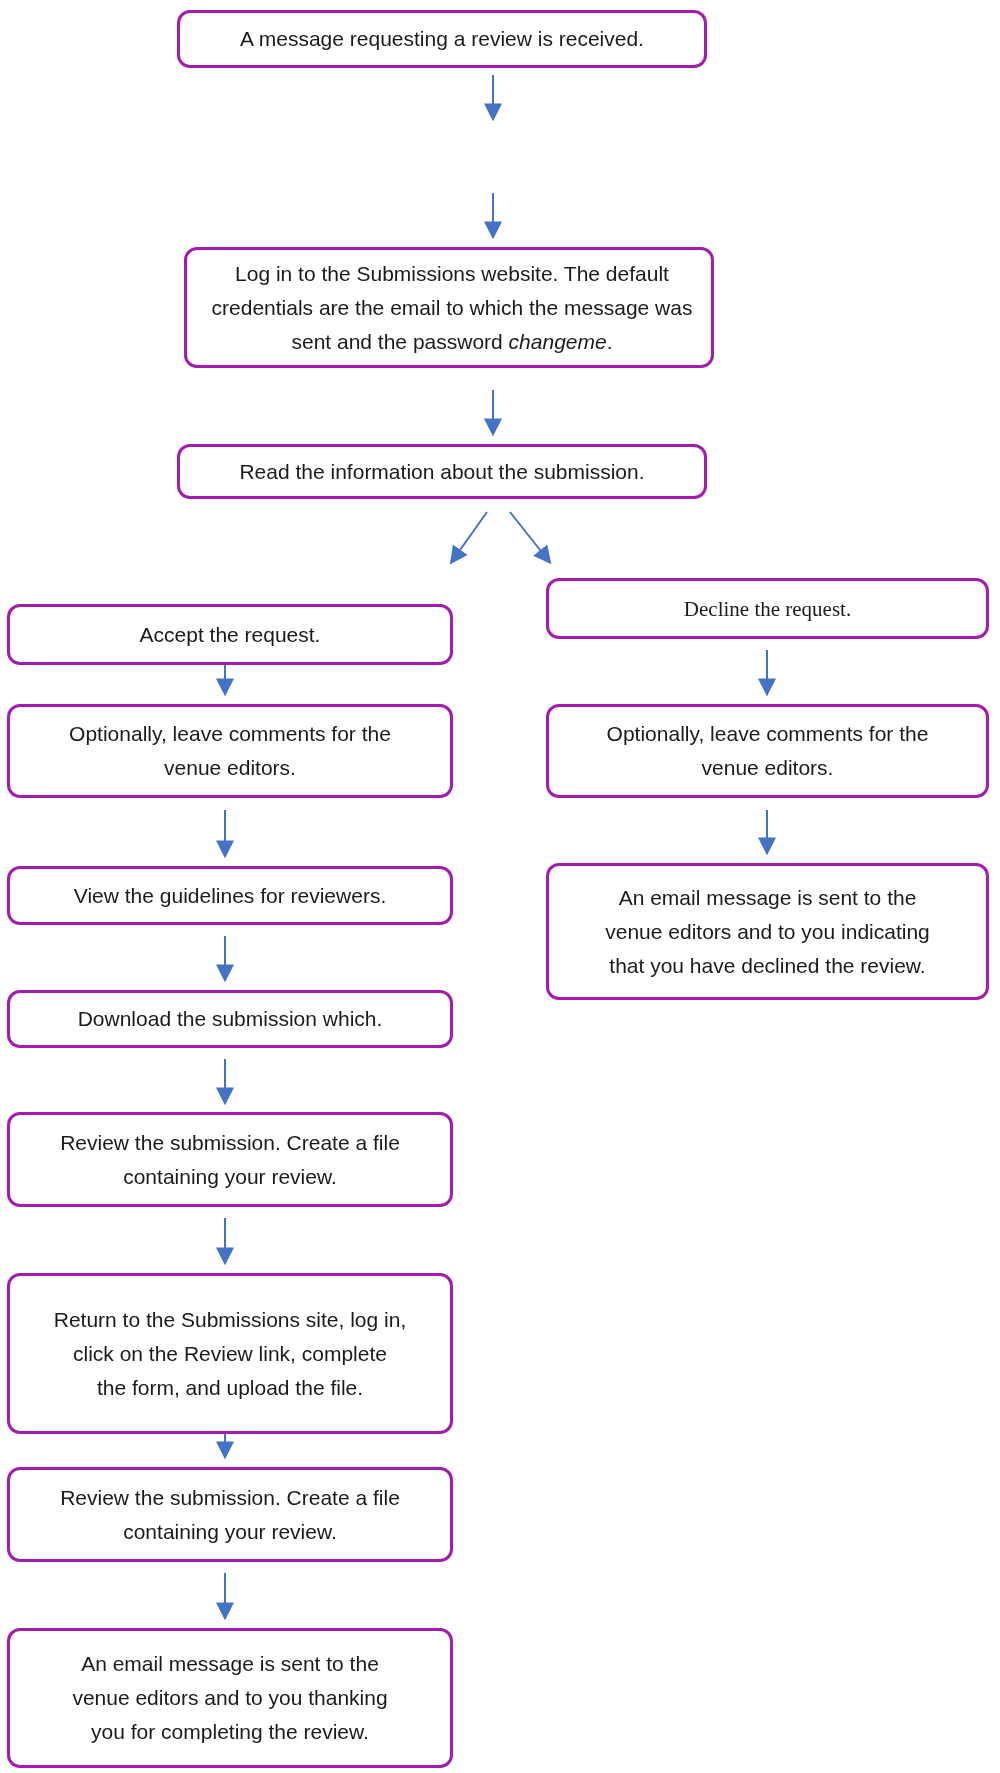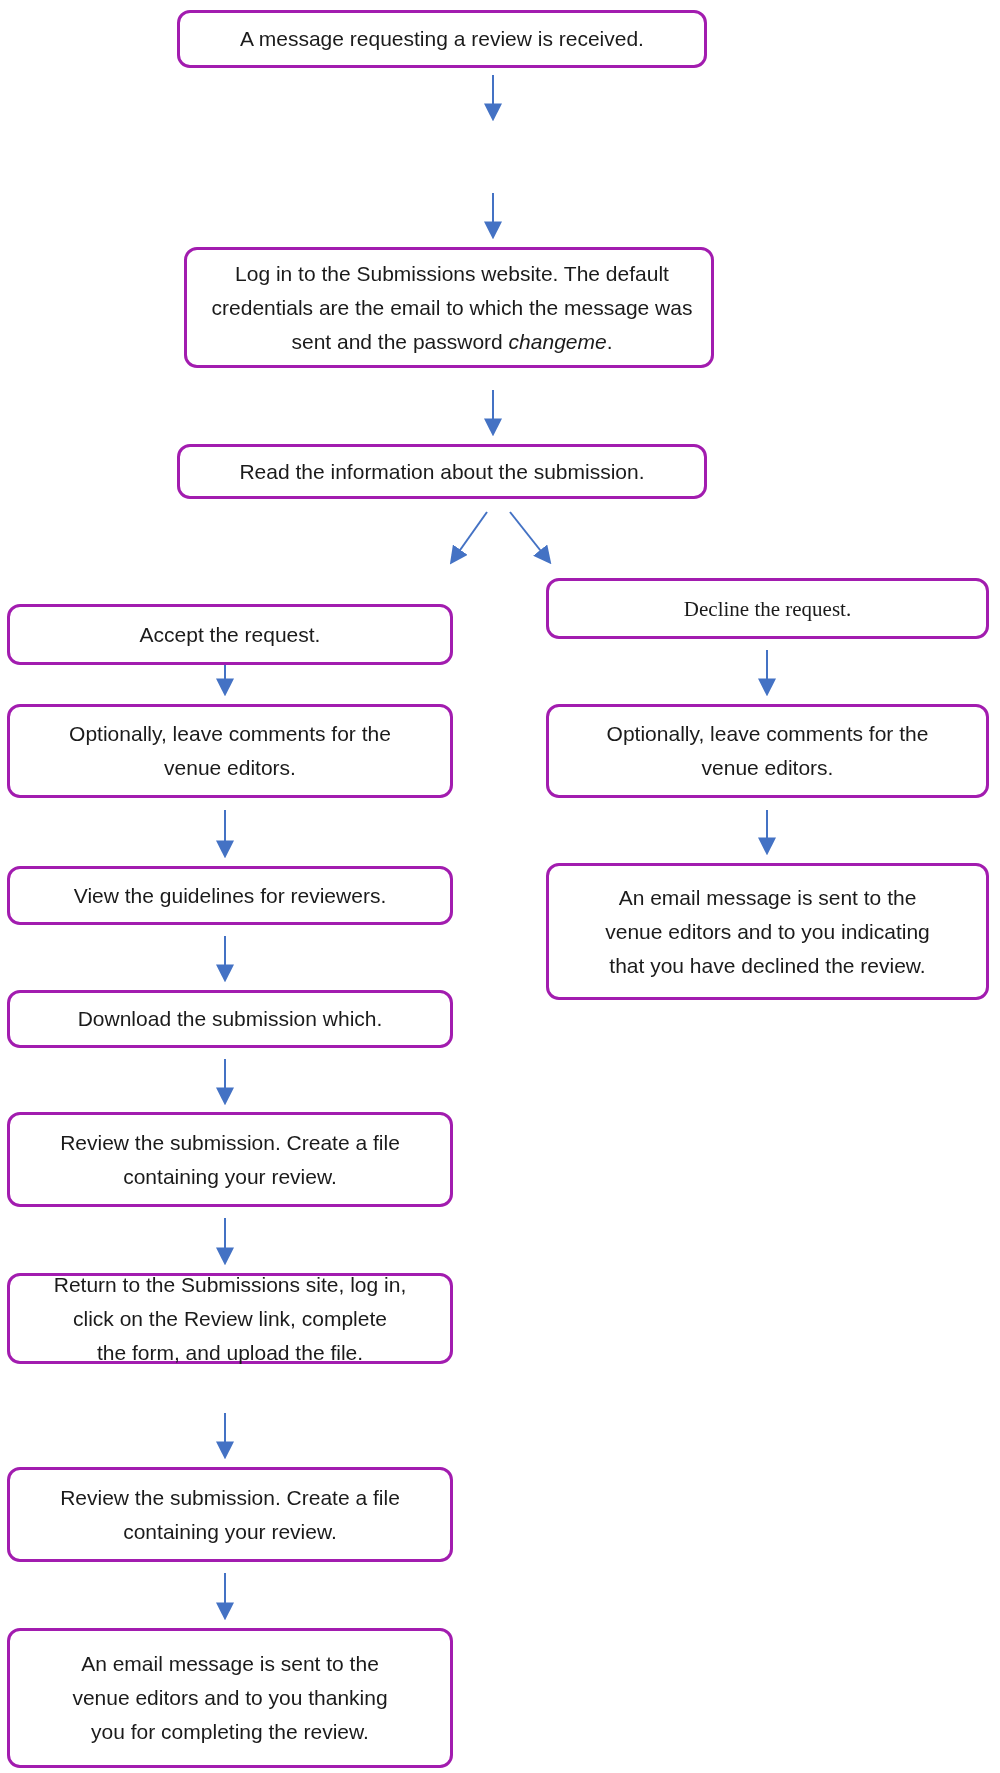--- a/index.html
+++ b/index.html
@@ -32,21 +32,21 @@
   .n-received        { left: 177px; top: 10px;   width: 530px; height: 58px;  }
   .n-click-link      { left: 177px; top: 130px;  width: 530px; height: 58px;  }
   .n-log-in          { left: 184px; top: 247px;  width: 530px; height: 121px; padding-left: 16px; }
   .n-read-info       { left: 177px; top: 444px;  width: 530px; height: 55px;  }
   
   .n-accept          { left: 7px;   top: 604px;  width: 446px; height: 61px;  }
   .n-accept-comments { left: 7px;   top: 704px;  width: 446px; height: 94px;  }
   .n-guidelines      { left: 7px;   top: 866px;  width: 446px; height: 59px;  }
   .n-download        { left: 7px;   top: 990px;  width: 446px; height: 58px;  }
   .n-review-create-1 { left: 7px;   top: 1112px; width: 446px; height: 95px;  }
-  .n-return-upload   { left: 7px;   top: 1273px; width: 446px; height: 91px; }
+  .n-return-upload   { left: 7px;   top: 1273px; width: 446px; height: 161px; }
   .n-review-create-2 { left: 7px;   top: 1467px; width: 446px; height: 95px;  }
   .n-thanks-email    { left: 7px;   top: 1628px; width: 446px; height: 140px; }
   
   .n-decline         { left: 546px; top: 578px;  width: 443px; height: 61px; font-family: Liberation Serif, serif;  }
   .n-decline-comments{ left: 546px; top: 704px;  width: 443px; height: 94px;  }
   .n-declined-email  { left: 546px; top: 863px;  width: 443px; height: 137px; }
 
   .arrows {
     position: absolute;
     left: 0; top: 0;

